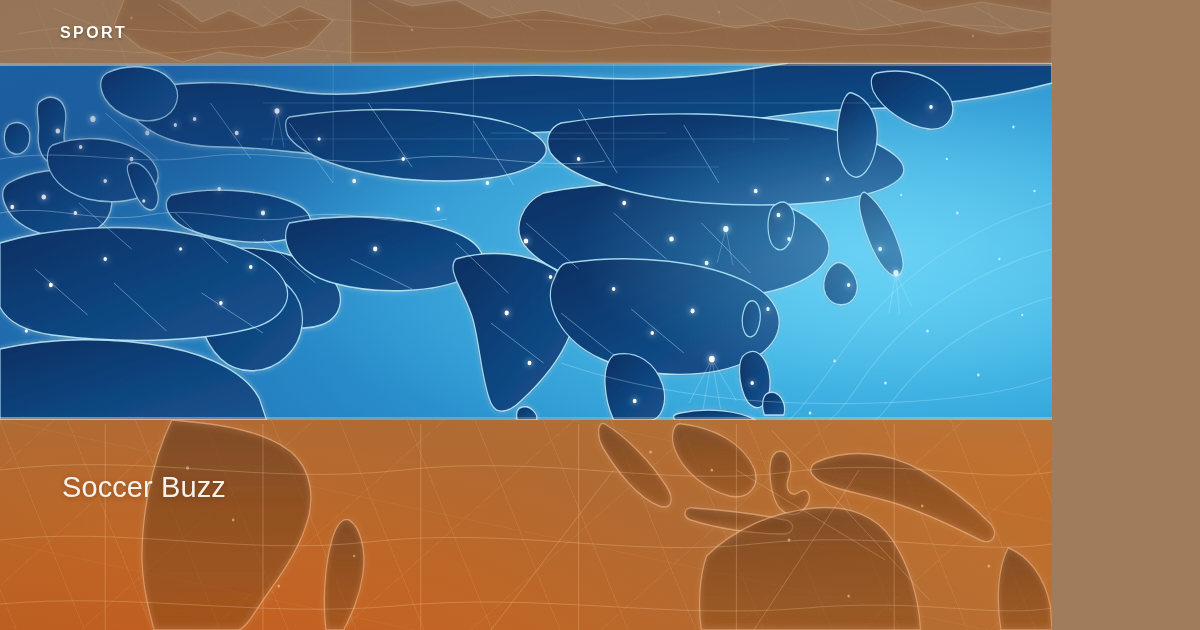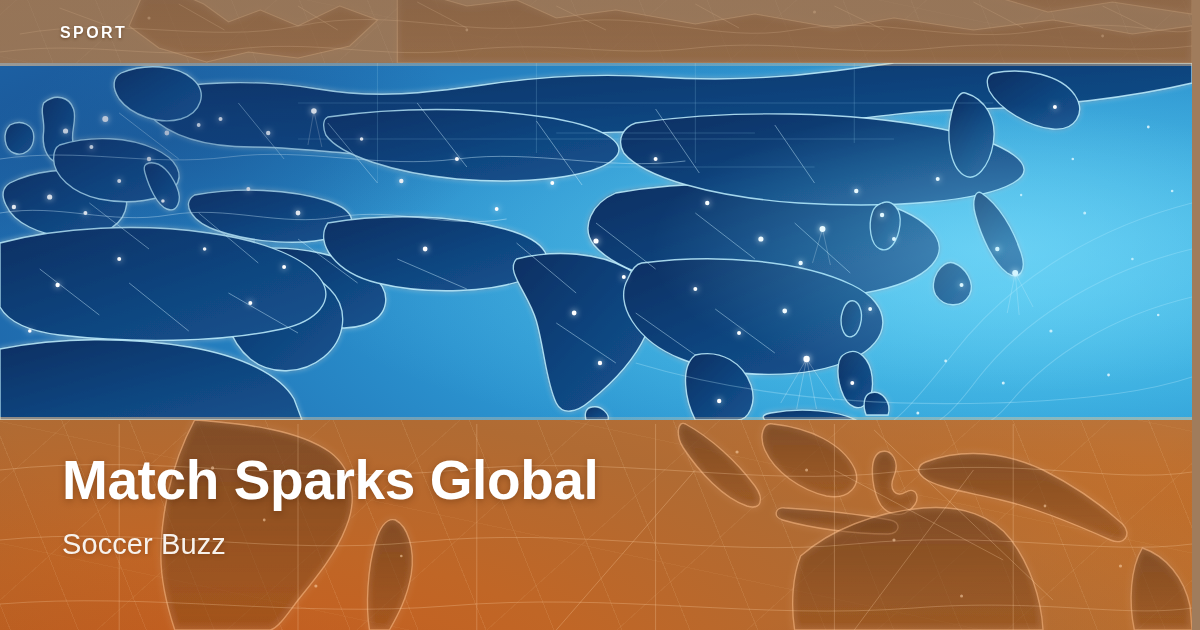--- a/index.html
+++ b/index.html
@@ -4,21 +4,21 @@
 <style>
   * { margin:0; padding:0; box-sizing:border-box; }
   html,body {
     width:1200px; height:630px; overflow:hidden;
     background:#a07c5c;
     font-family:"Liberation Sans", sans-serif;
   }
 
   .card {
     position:relative;
-    width:1192px; height:630px;
+    width:1052px; height:630px;
     overflow:hidden;
     background:#14532d;
   }
 
   
   .bg-wrap { position:absolute; inset:0; overflow:hidden; }
 
   .bg-base {
     position:absolute; inset:0;
     background:
@@ -373,18 +373,17 @@
 
     <div class="band-glow"></div>
     <div class="band-edge t"></div>
     <div class="band-edge b"></div>
   </div>
 
   <div class="kicker">SPORT</div>
 
   <div class="titlebox">
     <div class="headline">
-      <span class="l2">Match Sparks Global</span>
     </div>
     <div class="subline">Soccer Buzz</div>
   </div>
 
 </div>
 
 </body></html>

